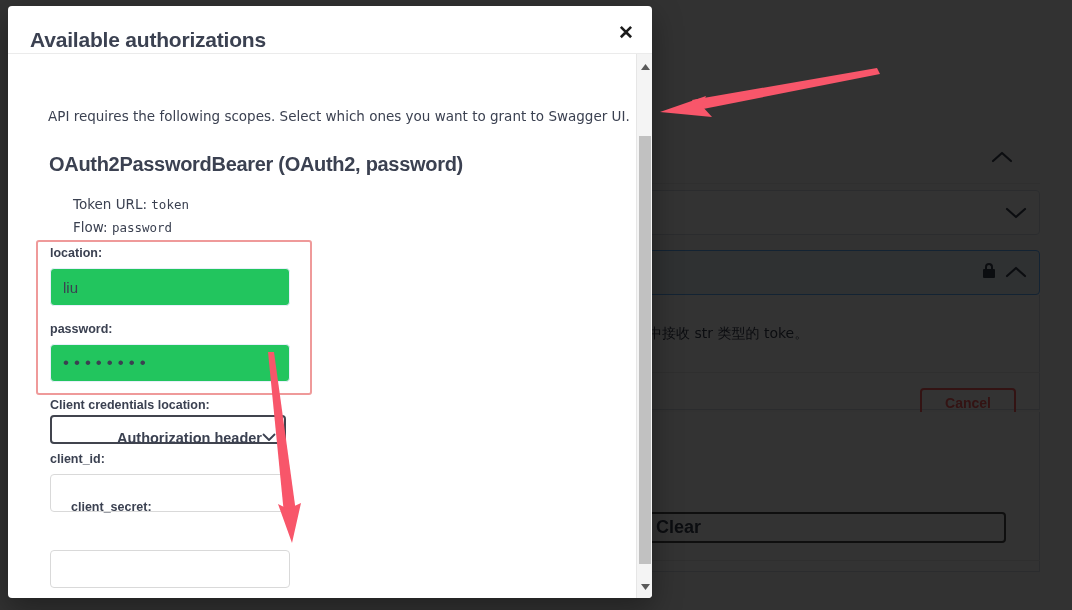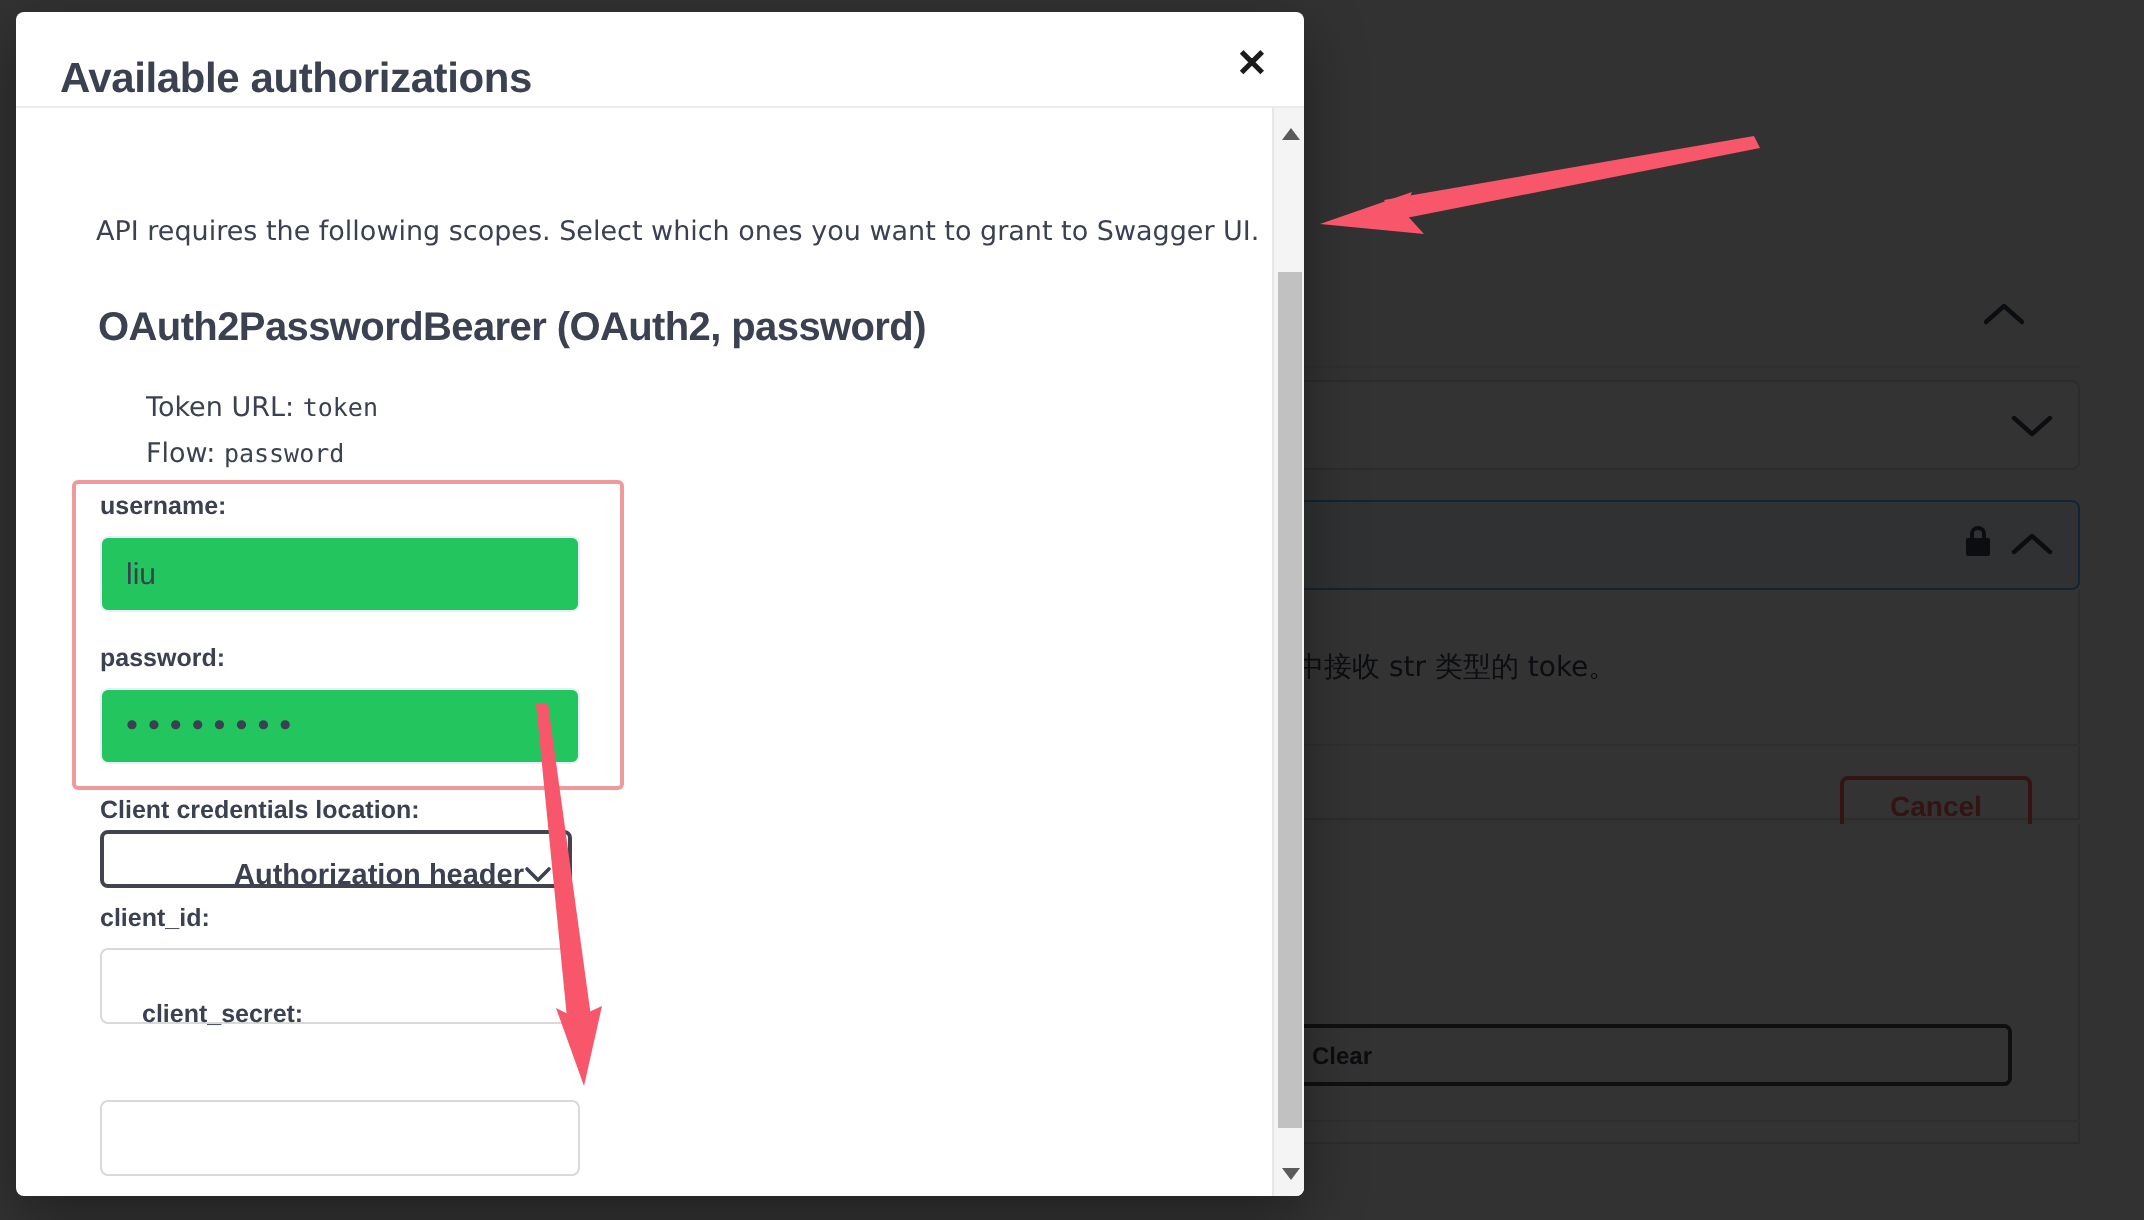--- a/index.html
+++ b/index.html
@@ -142,21 +142,21 @@
   .bg-clear-btn {
     position: absolute;
     left: 644px;
     top: 512px;
     width: 362px;
     height: 31px;
     border: 2px solid #4a4a4a;
     border-radius: 4px;
     background: transparent;
     color: #3b4151;
-    font-size: 12px;
+    font-size: 18px;
     font-weight: bold;
     display: flex;
     align-items: center;
     padding-left: 10px;
     box-sizing: border-box;
   }
 
   .bg-block-body {
     position: absolute;
     background: #fff;
@@ -451,21 +451,21 @@
           <span class="mono">token</span>
         </div>
 
         <div class="meta-line" id="meta-flow">
           <span>Flow:</span>
           <span class="mono">password</span>
         </div>
 
         <div id="cred-highlight"></div>
 
-        <div class="field-label" id="lbl-username">username:</div>
+        <div class="field-label" id="lbl-username">location:</div>
         <input class="text-input filled" id="in-username" type="text" value="liu" style="">
 
         <div class="field-label" id="lbl-password">password:</div>
         <input class="text-input filled" id="in-password" type="text" value="••••••••" style="">
 
         <div class="field-label" id="lbl-credloc">Client credentials location:</div>
         <div id="sel-credloc">
           <span class="sel-val">Authorization header</span>
           <span class="sel-caret">
             <svg width="14" height="9" viewBox="0 0 14 9">

